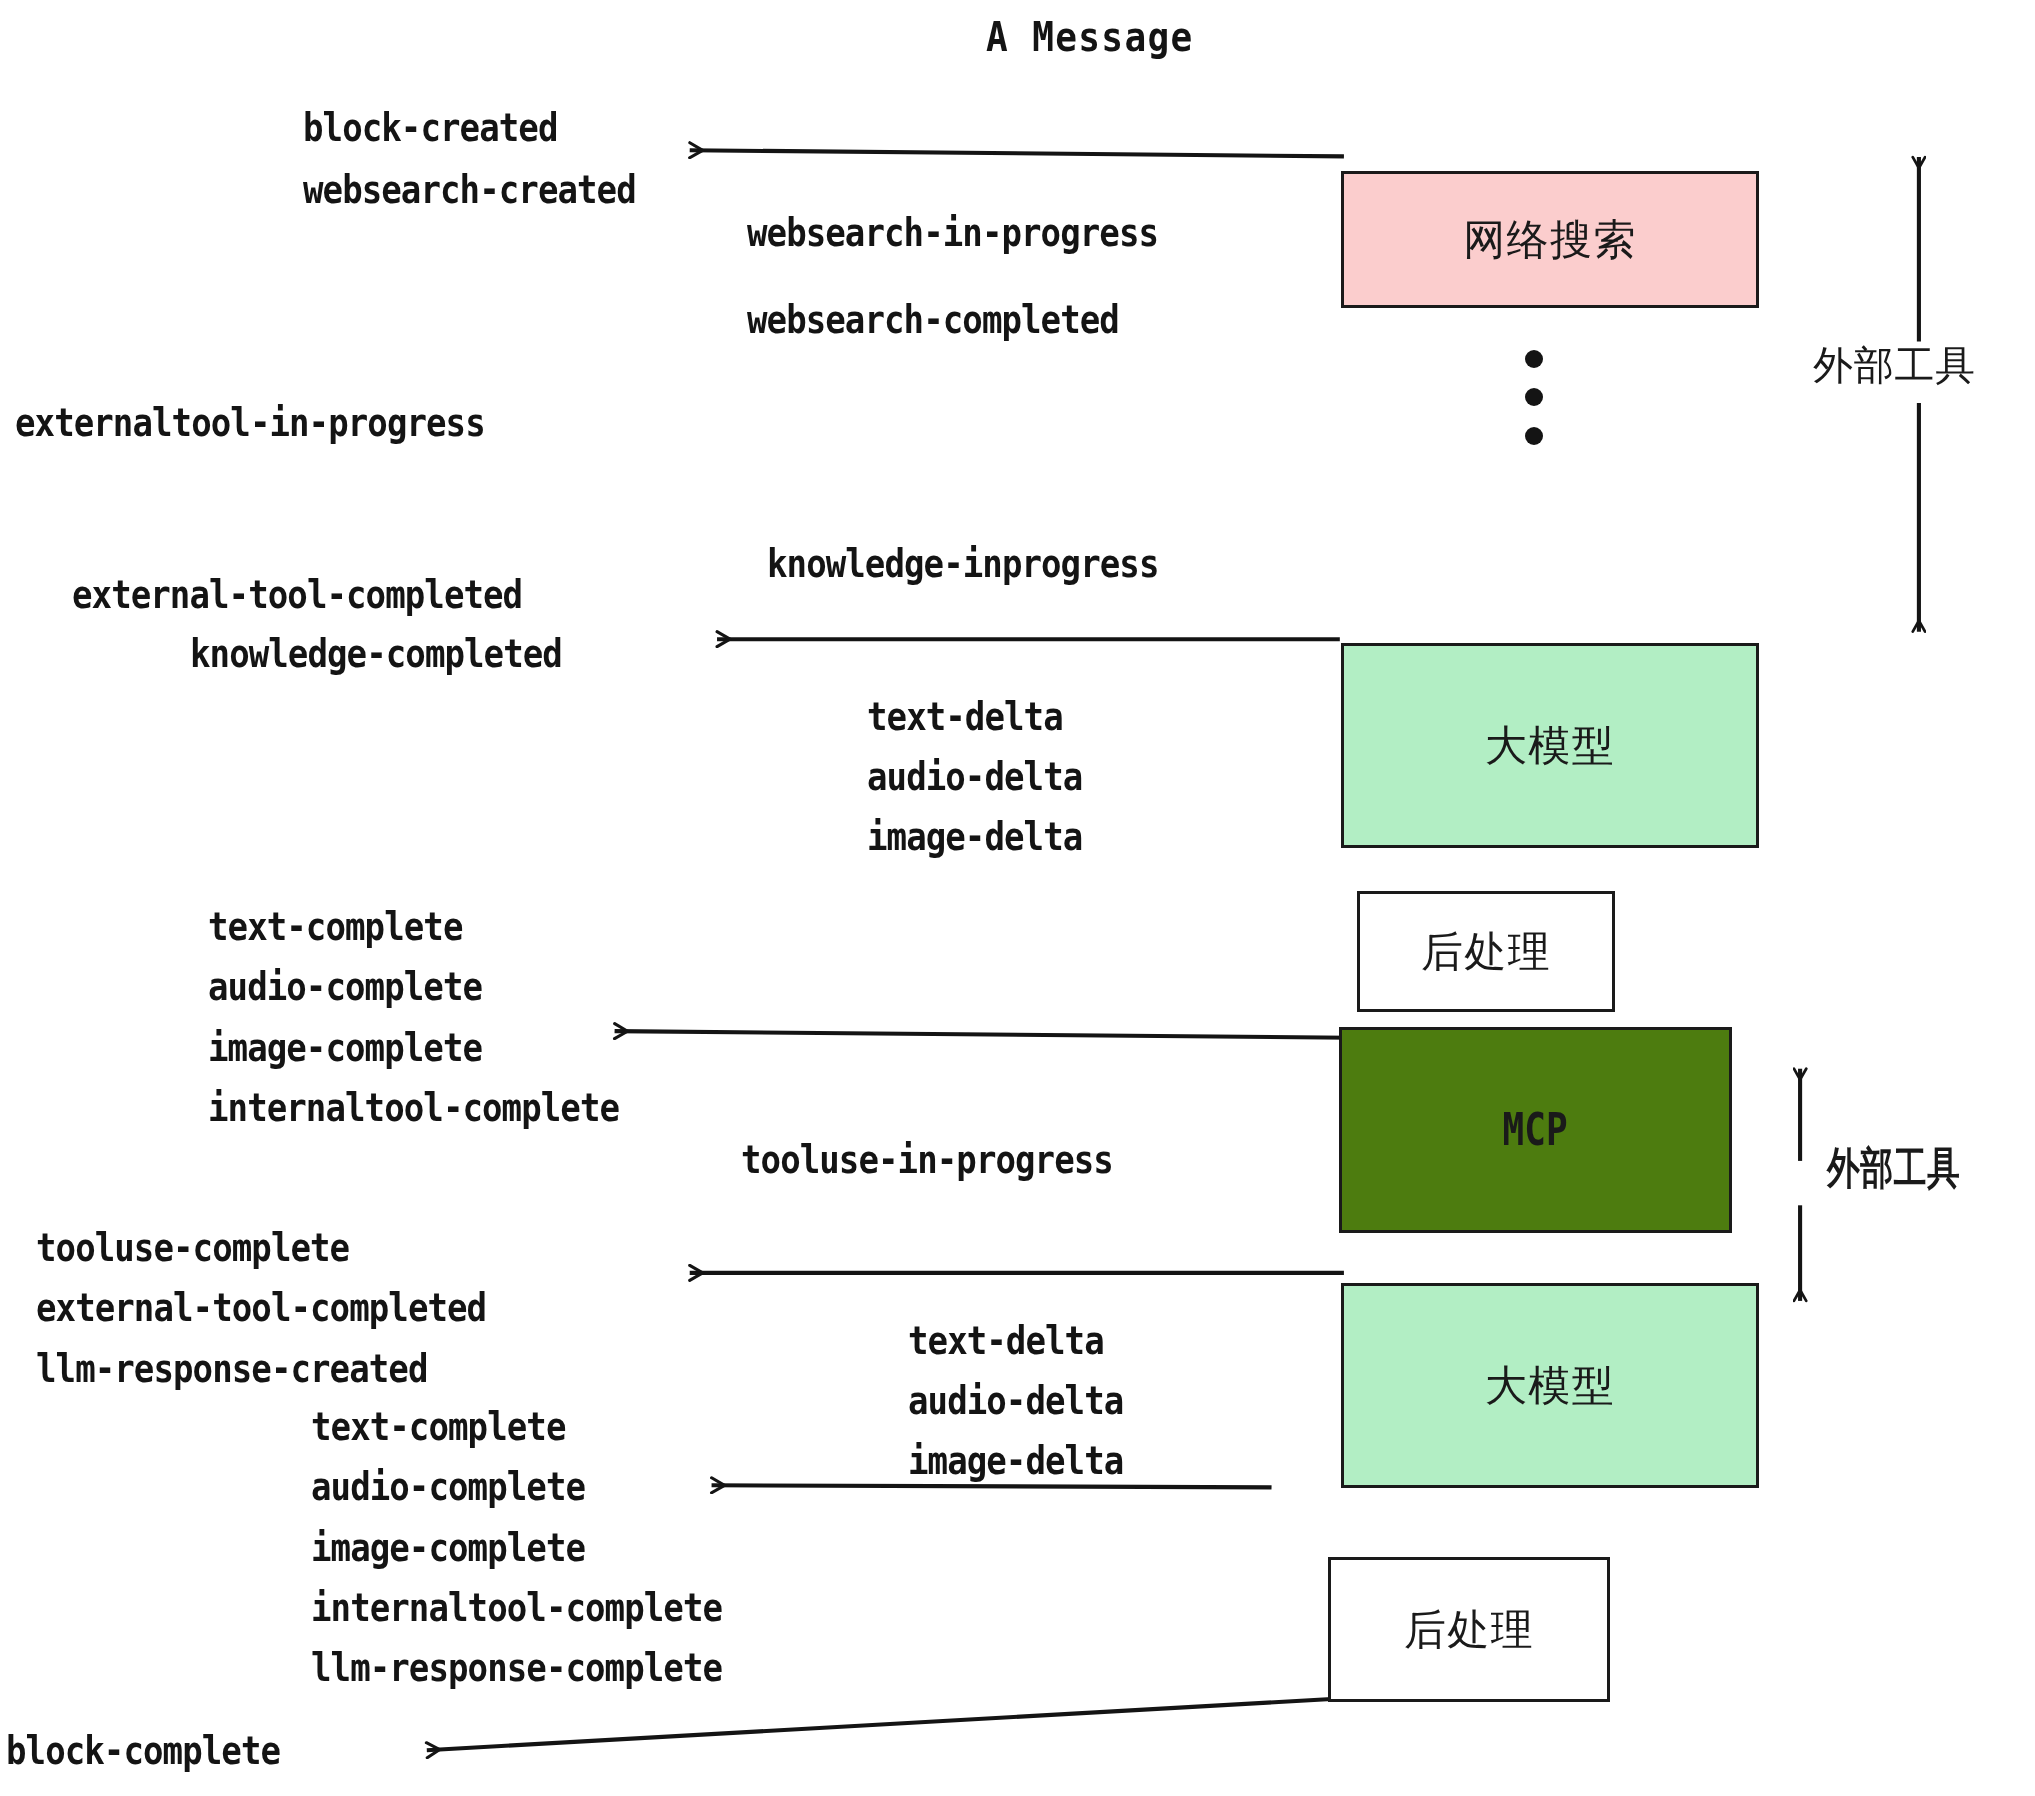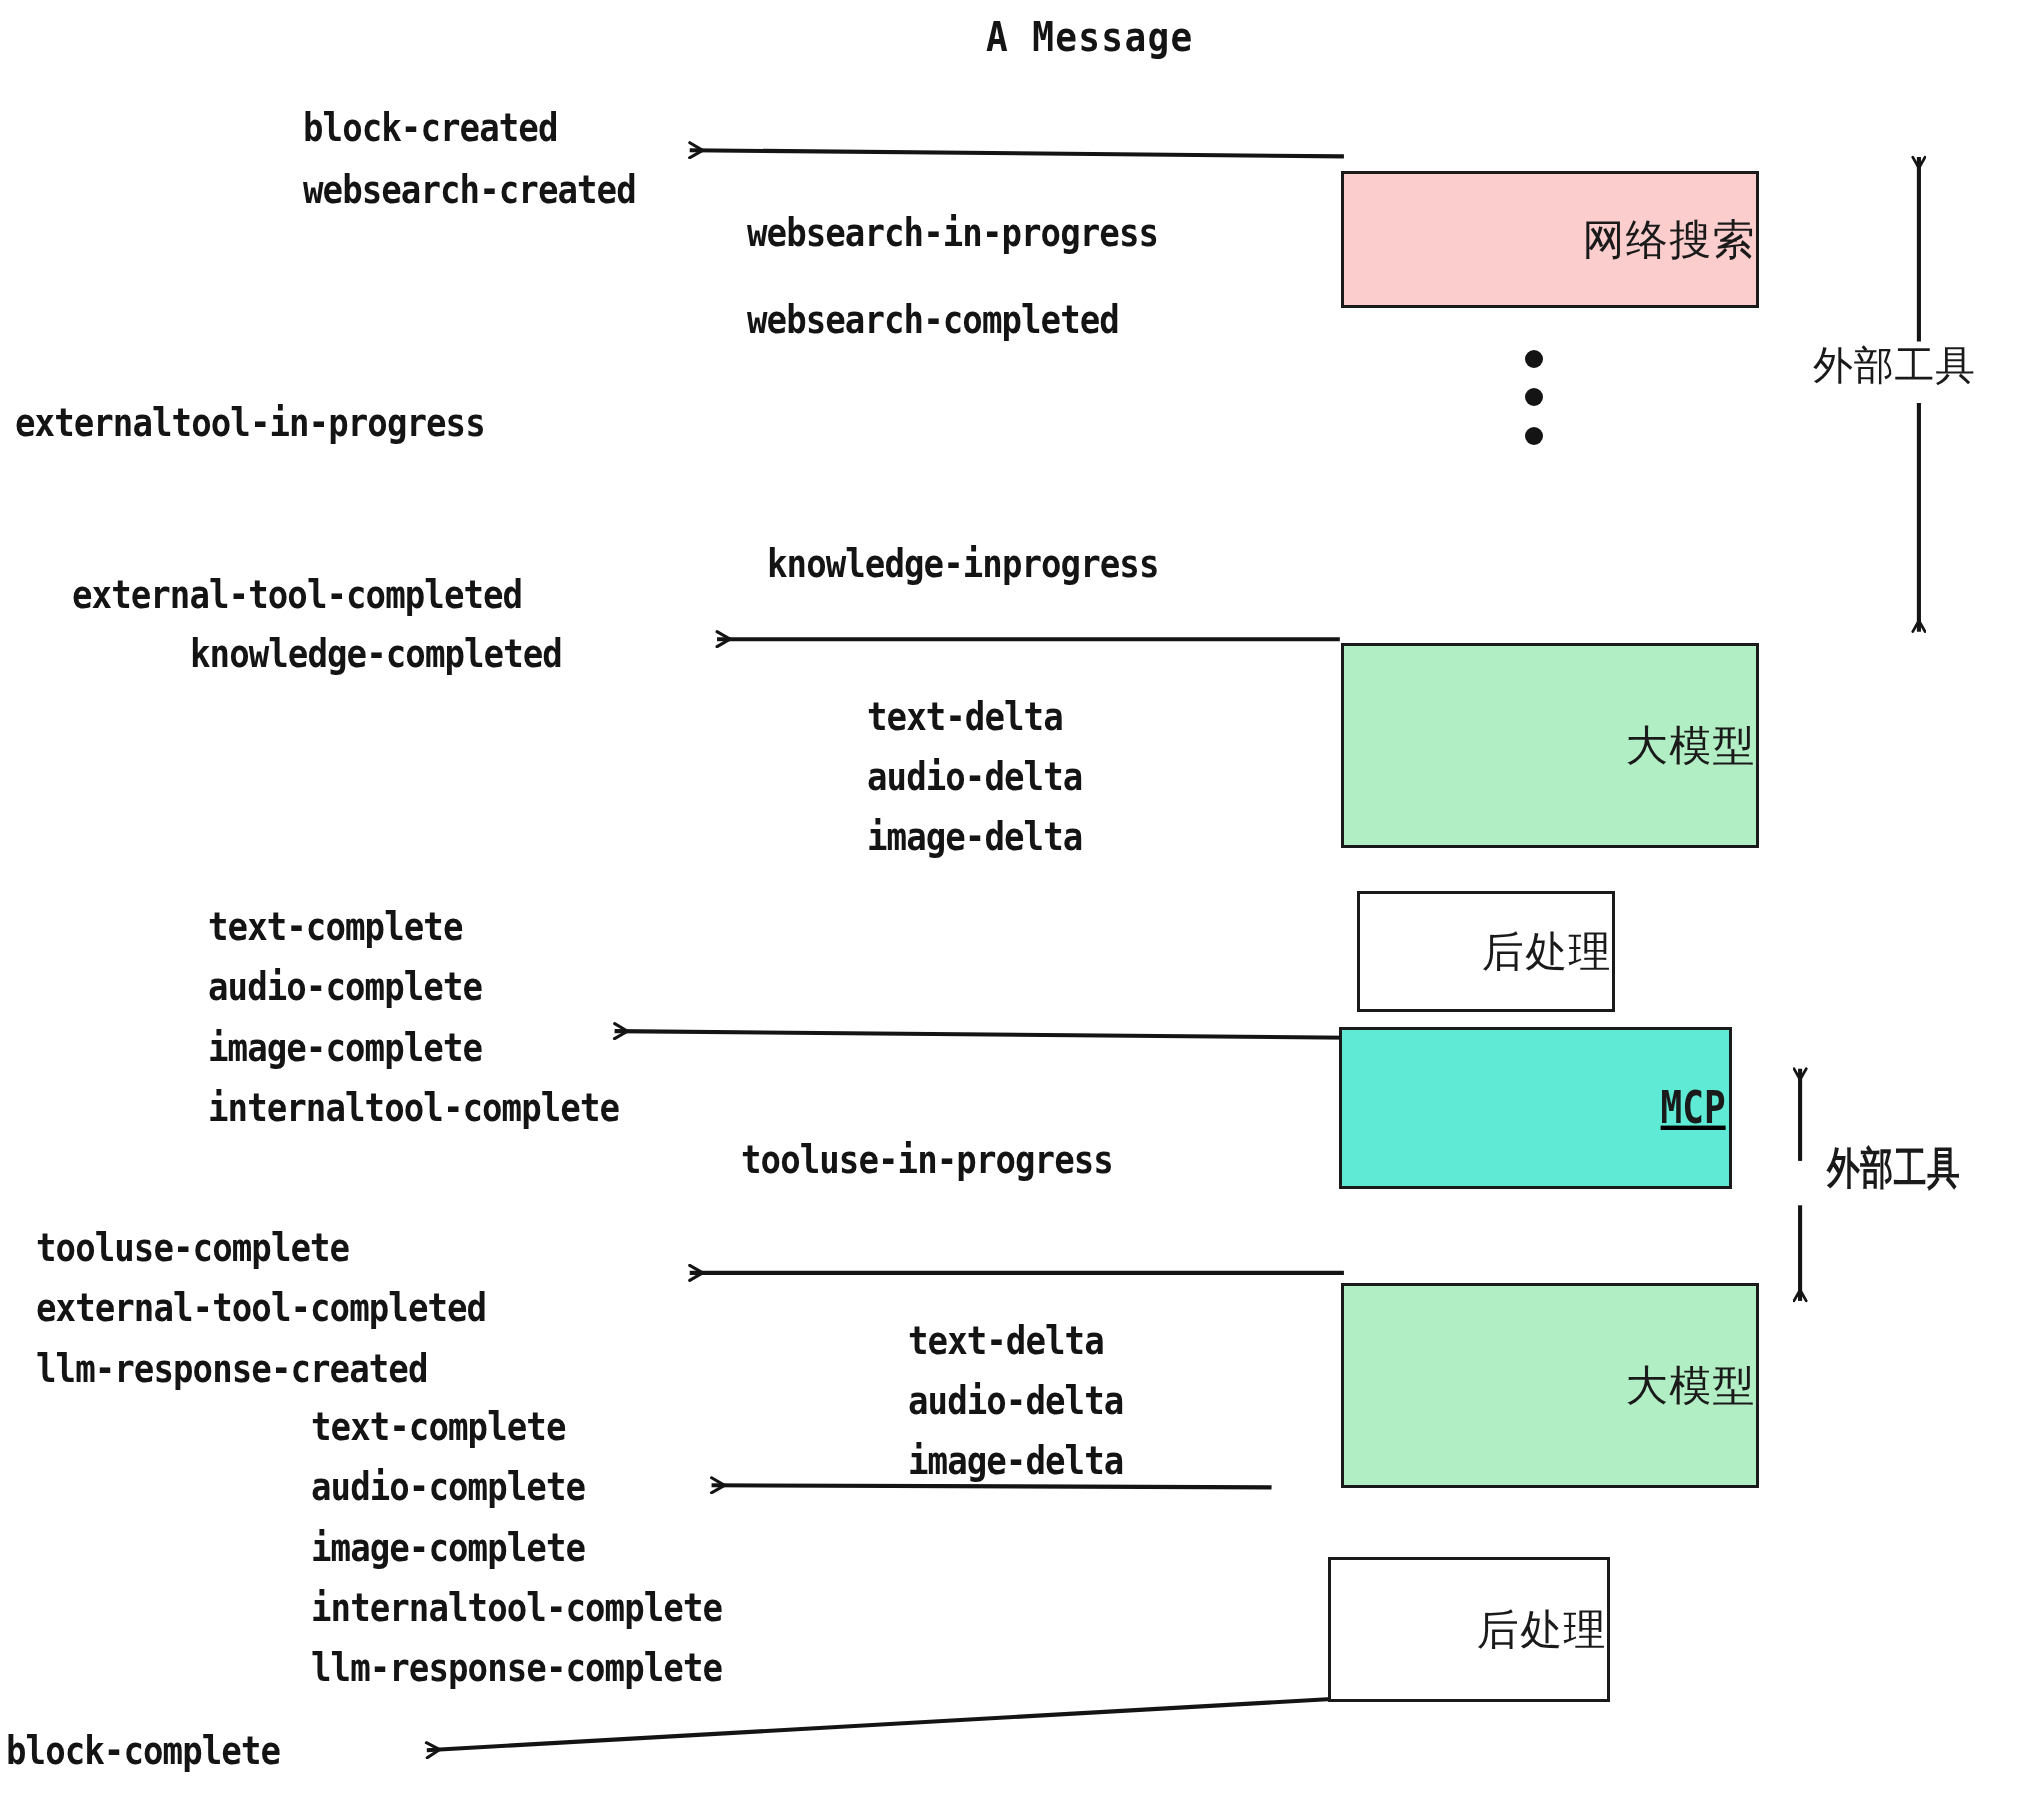--- a/index.html
+++ b/index.html
@@ -39,21 +39,21 @@
     transform: scaleX(0.95) scaleY(1.08);
     transform-origin: left center;
   }
   
   .nodebox {
     position: absolute;
     box-sizing: border-box;
     border: 3.4px solid #1a1a1a;
     display: flex;
     align-items: center;
-    justify-content: flex-end;
+    justify-content: center;
   }
   .nodebox span {
     font-family: "DejaVu Sans", "Liberation Sans", sans-serif;
     font-size: 42px;
     font-weight: 400;
     color: #1a1a1a;
     letter-spacing: 1.4px;
     white-space: nowrap;
   }
   .nodebox.mcp span {
@@ -182,21 +182,21 @@
 
 
   <div class="nodebox" style="left:1341px; top:643px; width:418px; height:205px; background:#b2eec4;">
     <span>大模型</span>
   </div>
 
   <div class="nodebox" style="left:1357px; top:891px; width:258px; height:121px; background:#ffffff;">
     <span>后处理</span>
   </div>
 
-  <div class="nodebox mcp" style="left:1339px; top:1027px; width:393px; height:162px; background:#5eead4;text-decoration:underline;">
+  <div class="nodebox mcp" style="left:1339px; top:1027px; width:393px; height:206px; background:#4d7c0f;">
     <span>MCP</span>
   </div>
 
   <div class="nodebox" style="left:1341px; top:1283px; width:418px; height:205px; background:#b2eec4;">
     <span>大模型</span>
   </div>
 
   <div class="nodebox" style="left:1328px; top:1557px; width:282px; height:145px; background:#ffffff;">
     <span>后处理</span>
   </div>

